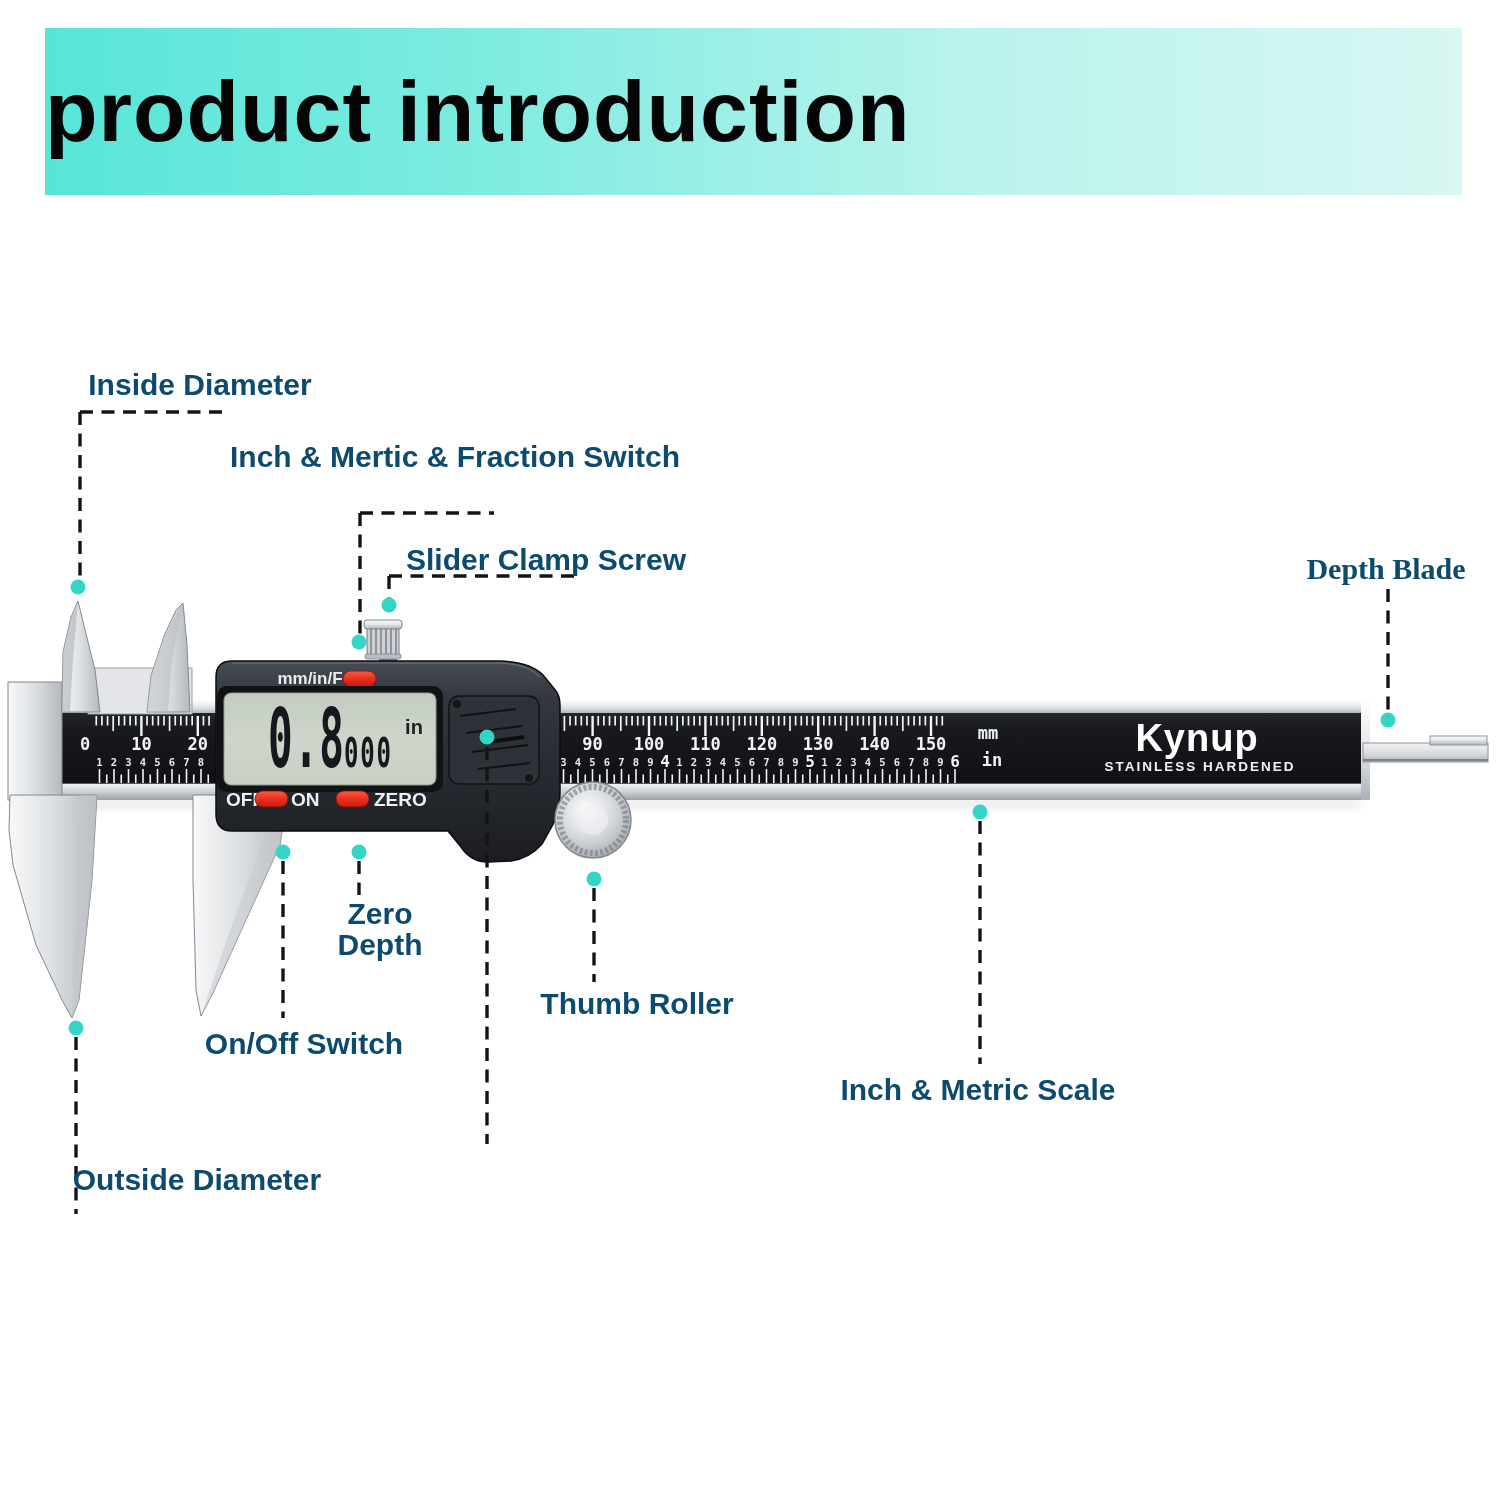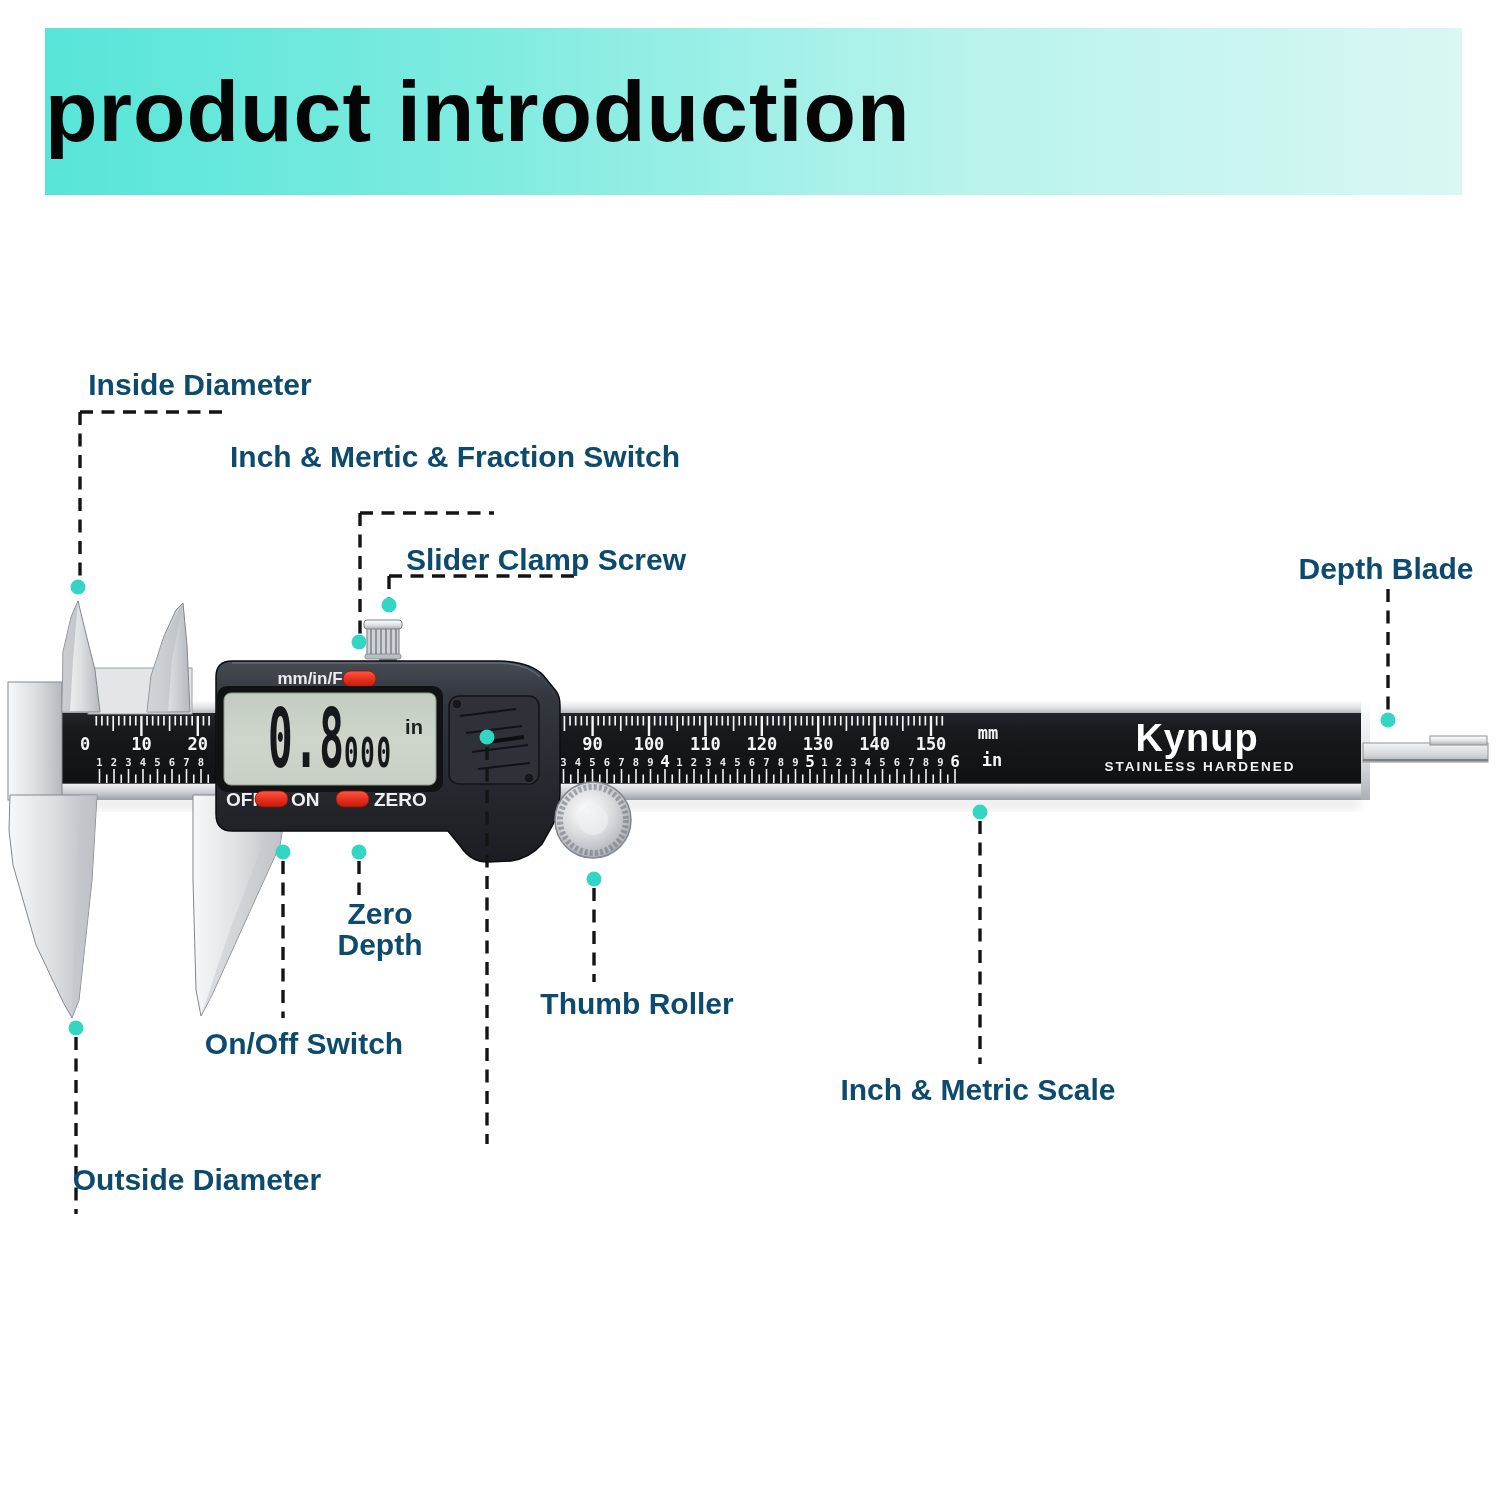--- a/index.html
+++ b/index.html
@@ -414,21 +414,21 @@
       <path class="leader" d="M 980 821 V 1064"></path>
 
       <circle cx="76" cy="1028" r="7.5" fill="#33d6c5"></circle>
       <path class="leader" d="M 76 1037 V 1214"></path>
     </g>
   </svg>
 
   <div class="ann" style="left:200px;top:369px;">Inside Diameter</div>
   <div class="ann" style="left:455px;top:441px;">Inch &amp; Mertic &amp; Fraction Switch</div>
   <div class="ann" style="left:546px;top:544px;">Slider Clamp Screw</div>
-  <div class="ann" style="left:1386px;top:553px;">Depth Blade</div>
+  <div class="ann" style="left:1386px;top:553px;font-family:Liberation Serif, serif;">Depth Blade</div>
   <div class="ann" style="left:380px;top:898px;">
     <div>Zero</div>
     <div>Depth</div>
   </div>
   <div class="ann" style="left:304px;top:1028px;">On/Off Switch</div>
   <div class="ann" style="left:609px;top:988px;margin-left:28px;">Thumb Roller</div>
   <div class="ann" style="left:978px;top:1074px;">Inch &amp; Metric Scale</div>
   <div class="ann" style="left:197px;top:1164px;">Outside Diameter</div>
 
 </div>

